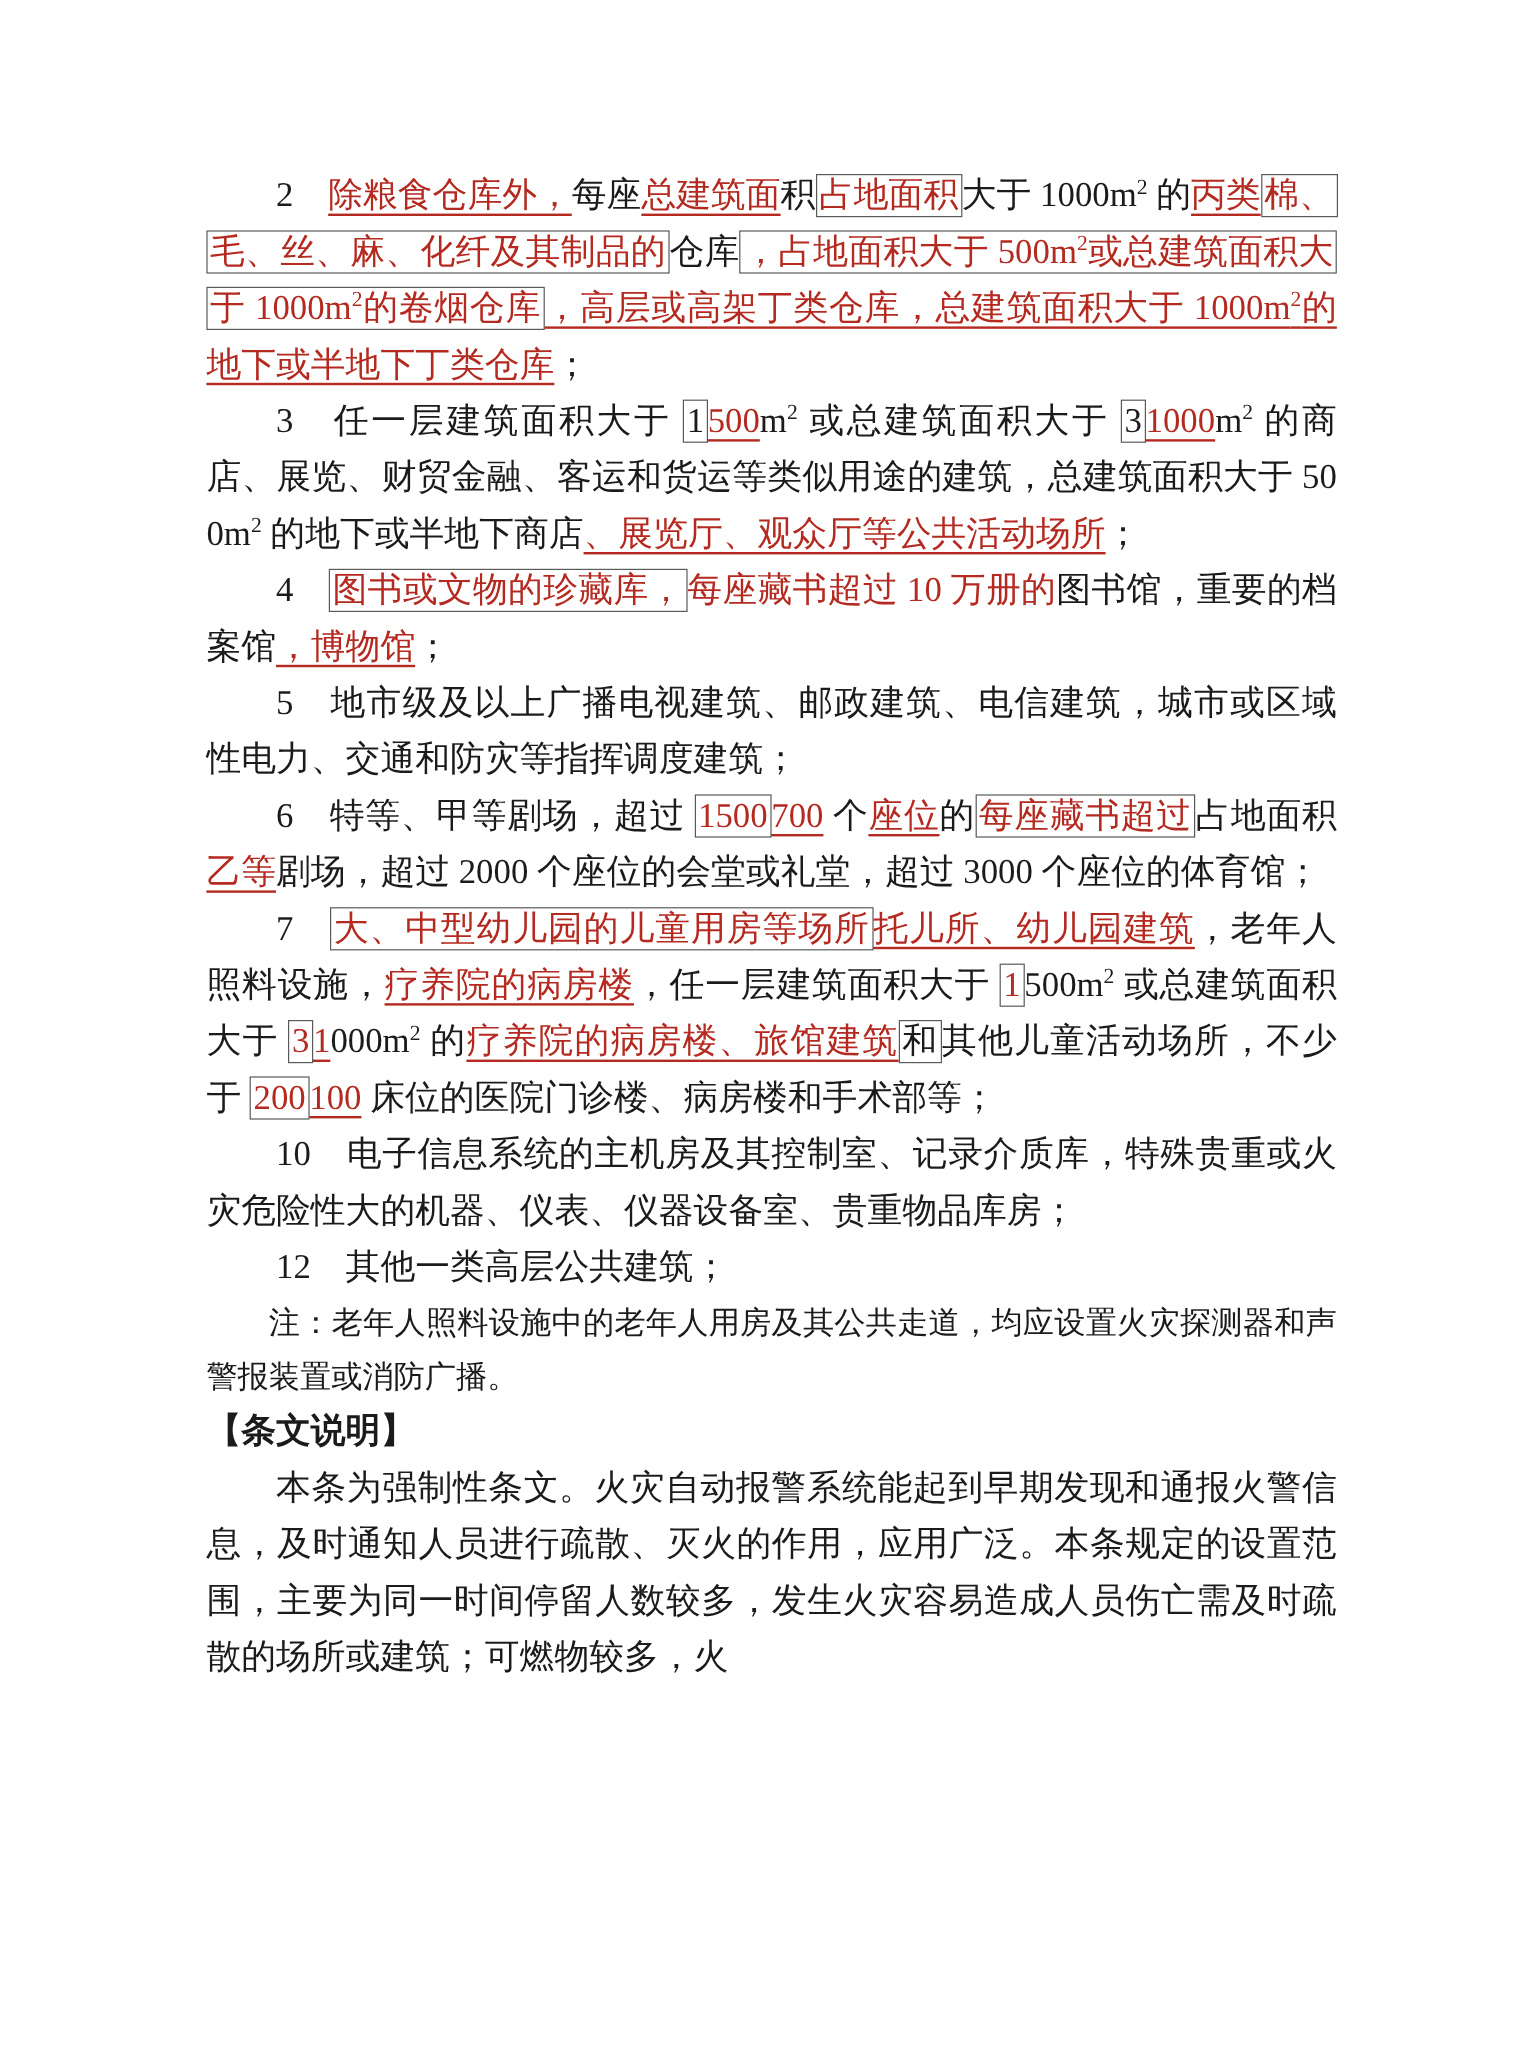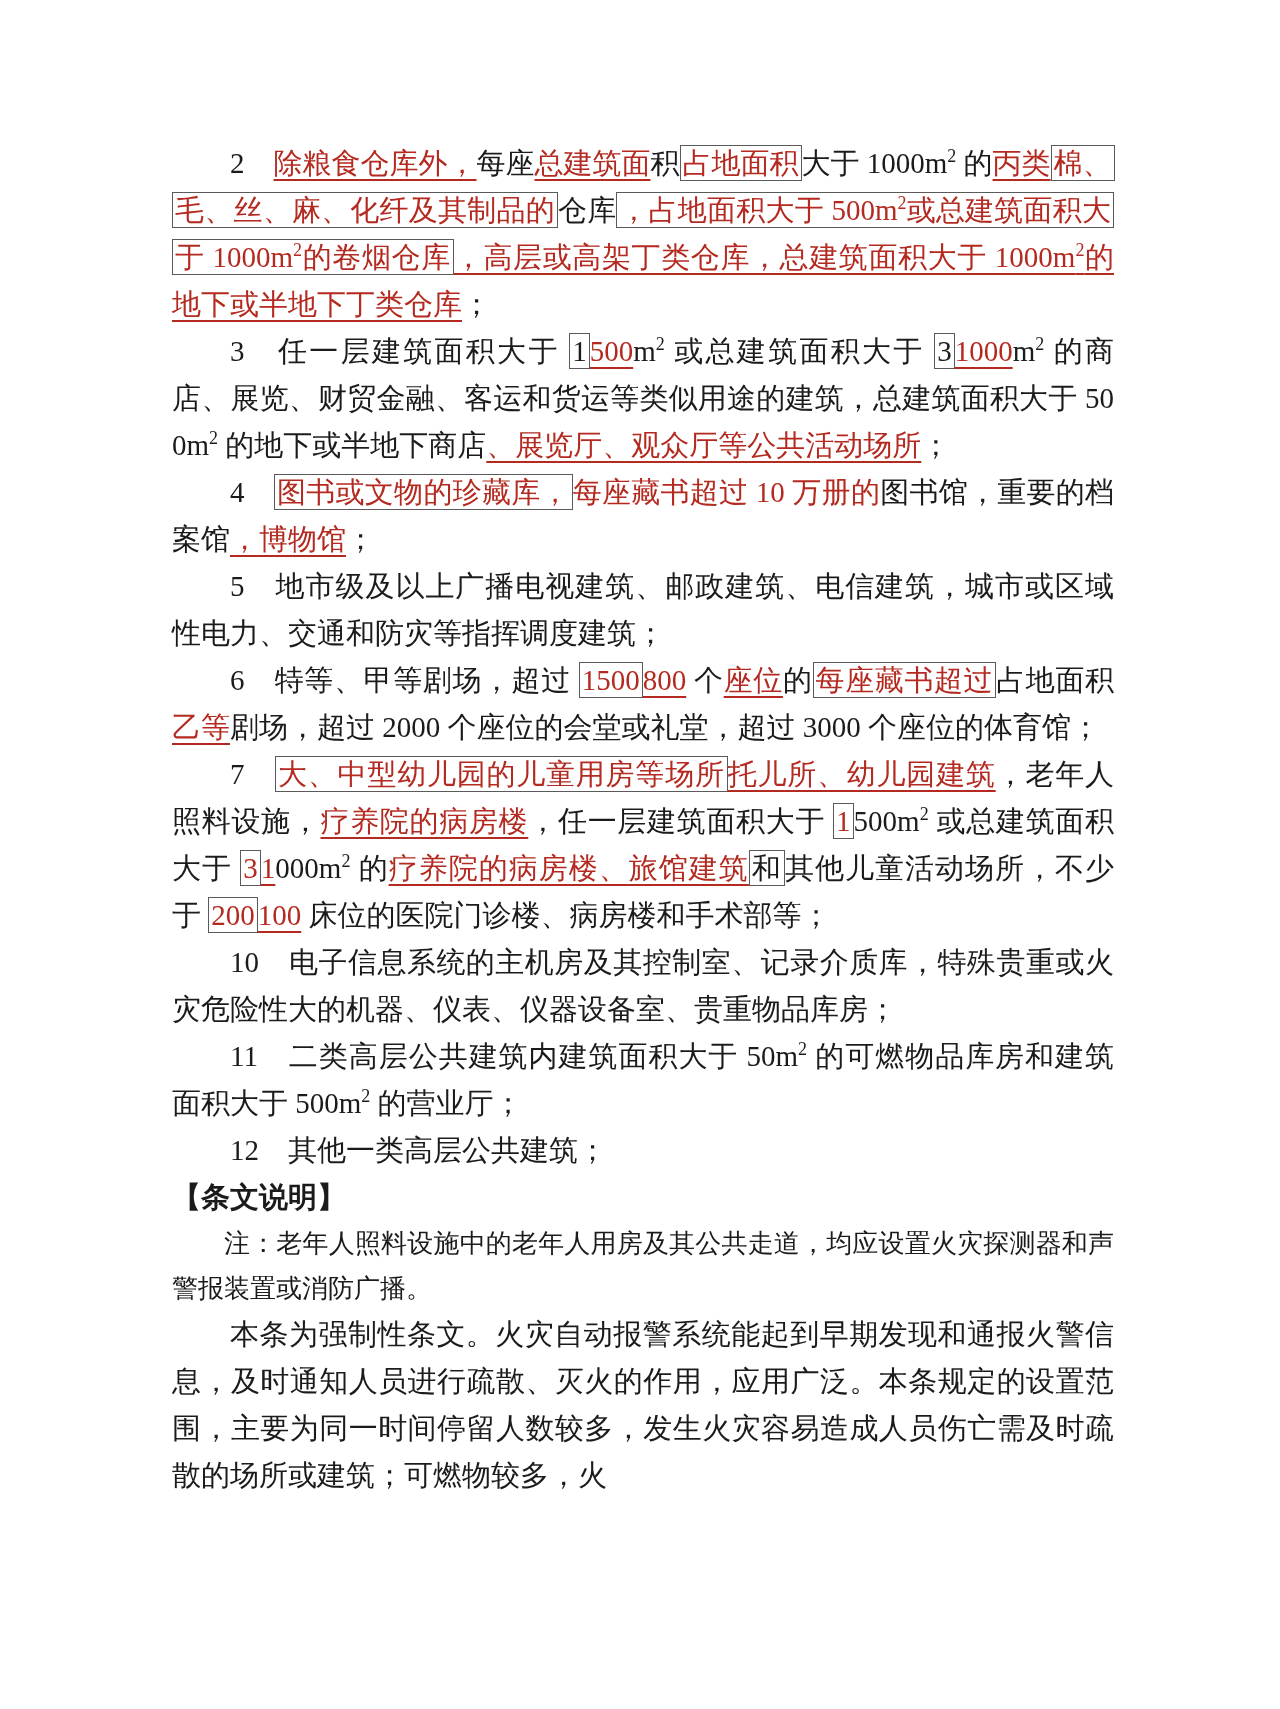--- a/index.html
+++ b/index.html
@@ -66,23 +66,22 @@
 </style>
 </head>
 <body>
 
 <div class="page">
   <div>
       <p class="para type-item"><span class="s-n">2　</span><span class="s-ins">除粮食仓库外，</span><span class="s-n">每座</span><span class="s-ins">总建筑面</span><span class="s-n">积</span><span class="s-del">占地面积</span><span class="s-n">大于 1000m<sup>2</sup> 的</span><span class="s-ins">丙类</span><span class="s-del">棉、毛、丝、麻、化纤及其制品的</span><span class="s-n">仓库</span><span class="s-del">，占地面积大于 500m<sup>2</sup>或总建筑面积大于 1000m<sup>2</sup>的卷烟仓库</span><span class="s-ins">，高层或高架丁类仓库，总建筑面积大于 1000m<sup>2</sup>的地下或半地下丁类仓库</span><span class="s-n">；</span></p>
       <p class="para type-item"><span class="s-n">3　任一层建筑面积大于 </span><span class="s-delk">1</span><span class="s-ins">500</span><span class="s-n">m<sup>2</sup> 或总建筑面积大于 </span><span class="s-delk">3</span><span class="s-ins">1000</span><span class="s-n">m<sup>2</sup> 的商店、展览、财贸金融、客运和货运等类似用途的建筑，总建筑面积大于 500m<sup>2</sup> 的地下或半地下商店</span><span class="s-ins">、展览厅、观众厅等公共活动场所</span><span class="s-n">；</span></p>
       <p class="para type-item"><span class="s-n">4　</span><span class="s-del">图书或文物的珍藏库，</span><span class="s-red">每座藏书超过 10 万册的</span><span class="s-n">图书馆，重要的档案馆</span><span class="s-ins">，博物馆</span><span class="s-n">；</span></p>
       <p class="para type-item"><span class="s-n">5　地市级及以上广播电视建筑、邮政建筑、电信建筑，城市或区域性电力、交通和防灾等指挥调度建筑；</span></p>
-      <p class="para type-item"><span class="s-n">6　特等、甲等剧场，超过 </span><span class="s-del">1500</span><span class="s-ins">800</span><span class="s-n"> 个</span><span class="s-ins">座位</span><span class="s-n">的</span><span class="s-del">每座藏书超过</span><span class="s-n">占地面积</span><span class="s-ins">乙等</span><span class="s-n">剧场，超过 2000 个座位的会堂或礼堂，超过 3000 个座位的体育馆；</span></p>
+      <p class="para type-item"><span class="s-n">6　特等、甲等剧场，超过 </span><span class="s-del">1500</span><span class="s-ins">700</span><span class="s-n"> 个</span><span class="s-ins">座位</span><span class="s-n">的</span><span class="s-del">每座藏书超过</span><span class="s-n">占地面积</span><span class="s-ins">乙等</span><span class="s-n">剧场，超过 2000 个座位的会堂或礼堂，超过 3000 个座位的体育馆；</span></p>
       <p class="para type-item"><span class="s-n">7　</span><span class="s-del">大、中型幼儿园的儿童用房等场所</span><span class="s-ins">托儿所、幼儿园建筑</span><span class="s-n">，老年人照料设施，</span><span class="s-ins">疗养院的病房楼</span><span class="s-n">，任一层建筑面积大于 </span><span class="s-del">1</span><span class="s-n">500m<sup>2</sup> 或总建筑面积大于 </span><span class="s-del">3</span><span class="s-ins">1</span><span class="s-n">000m<sup>2</sup> 的</span><span class="s-ins">疗养院的病房楼、旅馆建筑</span><span class="s-delk">和</span><span class="s-n">其他儿童活动场所，不少于 </span><span class="s-del">200</span><span class="s-ins">100</span><span class="s-n"> 床位的医院门诊楼、病房楼和手术部等；</span></p>
       <p class="para type-item"><span class="s-n">10　电子信息系统的主机房及其控制室、记录介质库，特殊贵重或火灾危险性大的机器、仪表、仪器设备室、贵重物品库房；</span></p>
-      <p class="para type-item"><span class="s-n">11　二类高层公共建筑内建筑面积大于 50m<sup>2</sup> 的可燃物品库房和建筑面积大于 500m<sup>2</sup> 的营业厅；</span></p>
       <p class="para type-item"><span class="s-n">12　其他一类高层公共建筑；</span></p>
+      <p class="para type-note"><span class="s-n">注：老年人照料设施中的老年人用房及其公共走道，均应设置火灾探测器和声警报装置或消防广播。</span></p>
       <p class="para type-heading"><span class="s-n">【条文说明】</span></p>
-      <p class="para type-note"><span class="s-n">注：老年人照料设施中的老年人用房及其公共走道，均应设置火灾探测器和声警报装置或消防广播。</span></p>
       <p class="para type-commentary"><span class="s-n">本条为强制性条文。火灾自动报警系统能起到早期发现和通报火警信息，及时通知人员进行疏散、灭火的作用，应用广泛。本条规定的设置范围，主要为同一时间停留人数较多，发生火灾容易造成人员伤亡需及时疏散的场所或建筑；可燃物较多，火</span></p>
     </div>
 
 </div>
 
 </body></html>

